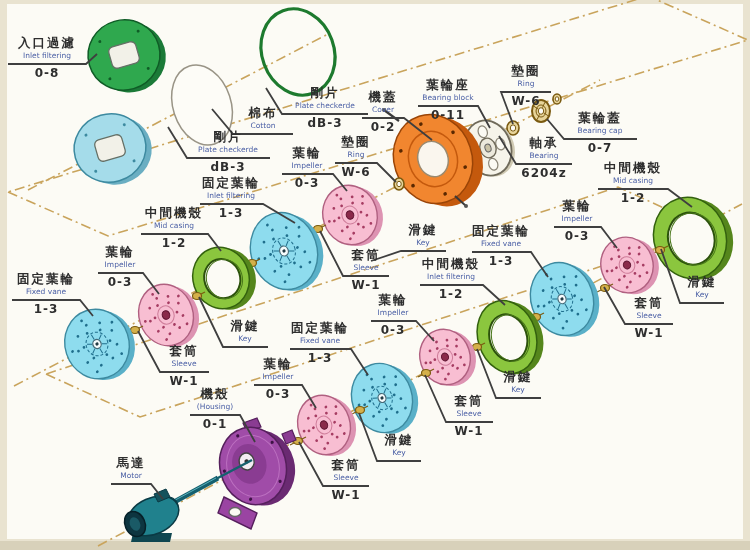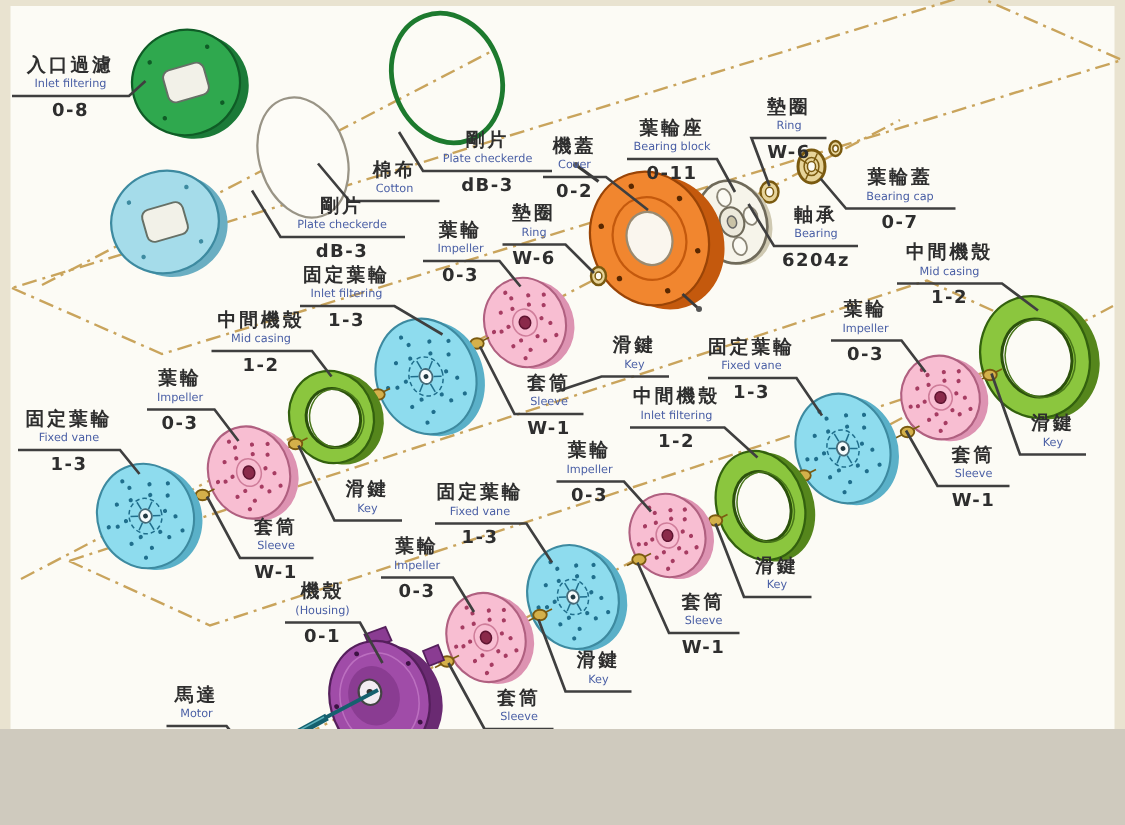--- a/index.html
+++ b/index.html
@@ -1,16 +1,16 @@
 <!DOCTYPE html>
 <html><head>
 <meta charset="utf-8">
 <style>
   html,body{margin:0;padding:0;background:#cfcabe;}
-  #stage{width:750px;height:486px;position:relative;overflow:hidden;background:#a21caf;
+  #stage{width:750px;height:550px;position:relative;overflow:hidden;background:#a21caf;
          font-family:"DejaVu Sans", sans-serif;}
   svg{display:block;}
   text{font-family:"DejaVu Sans", sans-serif;}
   .zh{font-size:12.5px;font-weight:bold;letter-spacing:2px;}
   .en{font-size:7.5px;letter-spacing:0px;}
   .code{font-size:12px;font-weight:bold;letter-spacing:1px;}
 </style>
 </head>
 <body>
 

